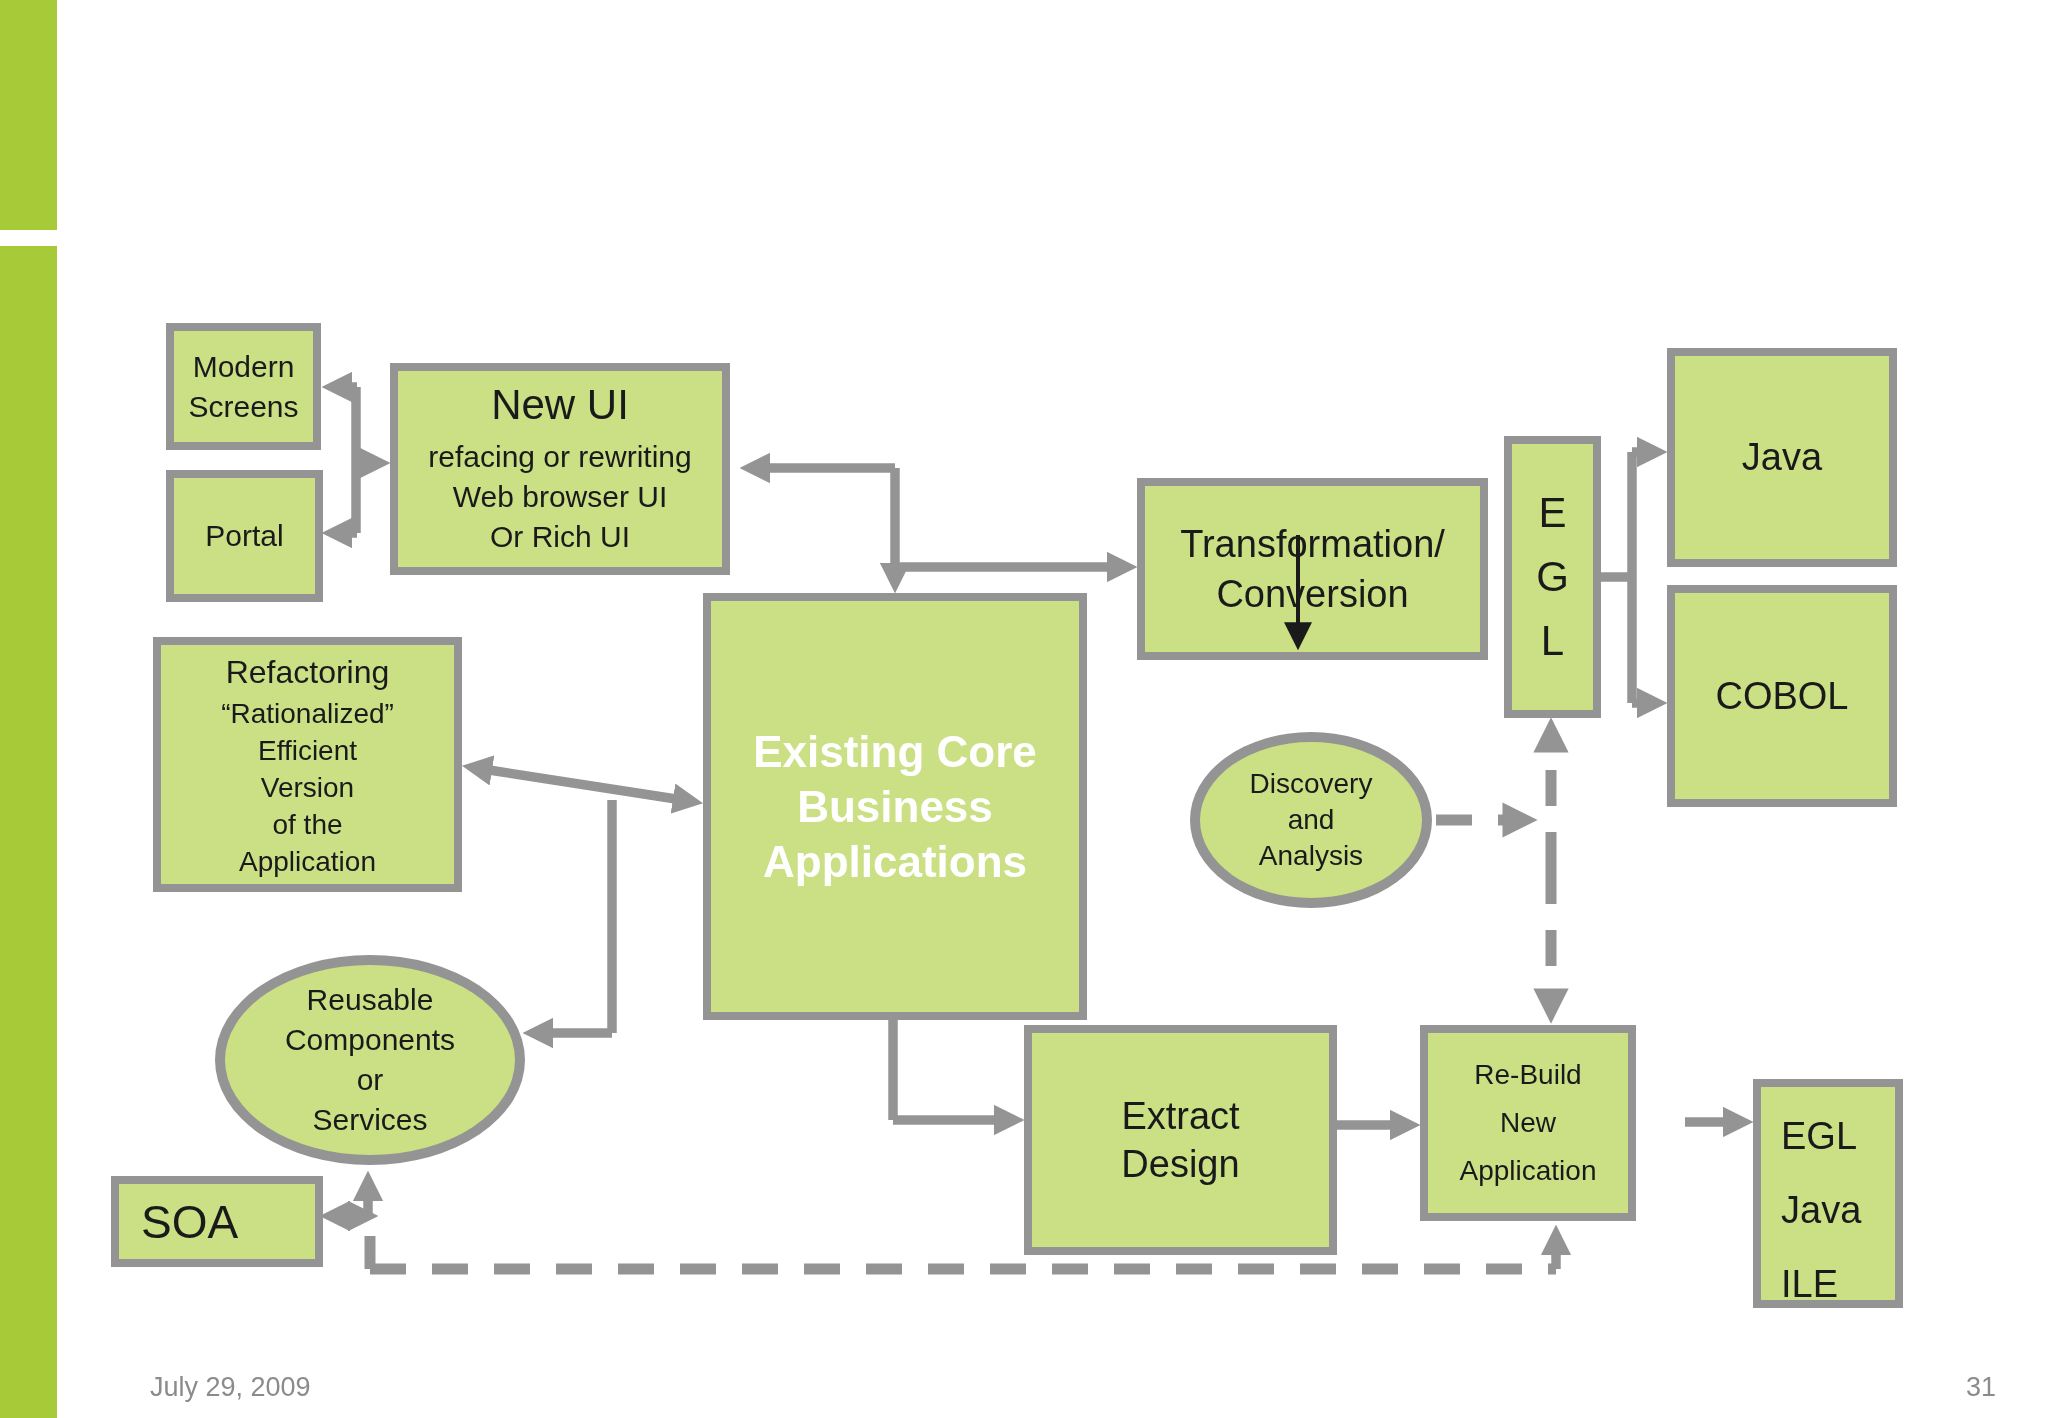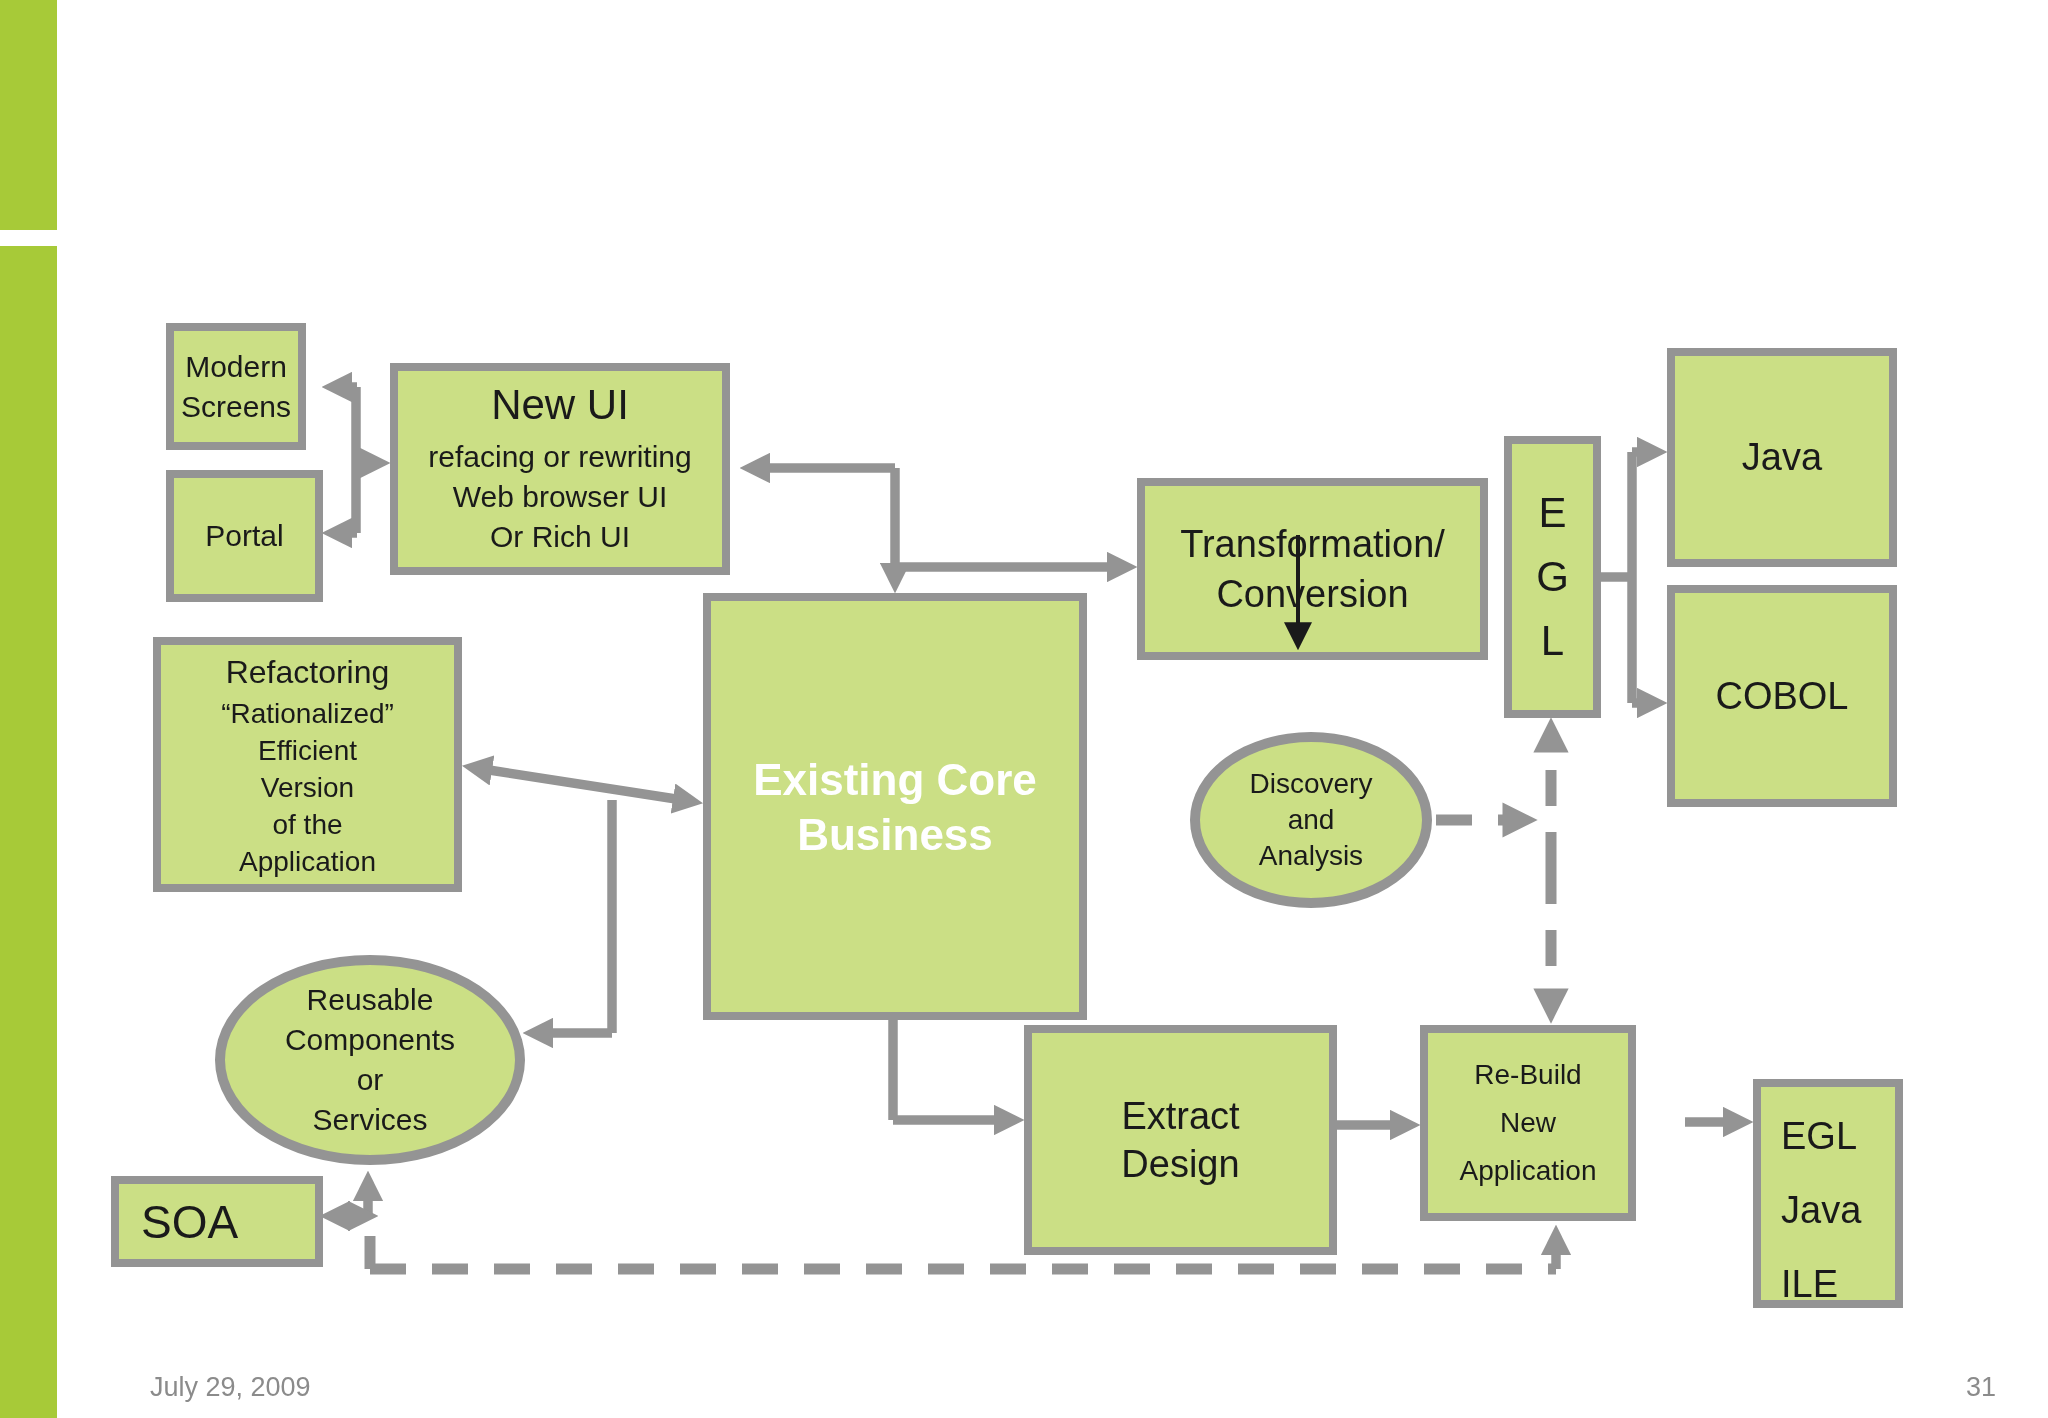--- a/index.html
+++ b/index.html
@@ -25,21 +25,21 @@
   svg.connectors,svg.overlay{position:absolute;left:0;top:0;}
   svg.connectors{z-index:1;}
   .box,.ellipse{
     position:absolute;z-index:2;background:var(--box-fill);
     border:8px solid var(--box-border);box-sizing:border-box;
     display:flex;flex-direction:column;align-items:center;justify-content:center;
     text-align:center;color:var(--ink);
   }
   .ellipse{border-radius:50%;border-width:10px;}
   svg.overlay{z-index:3;pointer-events:none;}
-  .box-modern{left:166px;top:323px;width:140px;height:127px;font-size:30px;line-height:40px;}
+  .box-modern{left:166px;top:323px;width:155px;height:127px;font-size:30px;line-height:40px;}
   .box-portal{left:166px;top:470px;width:157px;height:132px;font-size:30px;}
   .box-newui{left:390px;top:363px;width:340px;height:212px;}
   .box-newui .big{font-size:42px;margin-bottom:8px;}
   .box-newui .small{font-size:30px;line-height:40px;}
   .box-refactor{left:153px;top:637px;width:309px;height:255px;}
   .box-refactor .big{font-size:32px;line-height:46px;}
   .box-refactor .small{font-size:28px;line-height:37px;}
   .box-core{left:703px;top:593px;width:384px;height:427px;}
   .box-core .line{color:#ffffff;font-weight:bold;font-size:44px;line-height:55px;}
   .box-transform{left:1137px;top:478px;width:351px;height:182px;font-size:38px;line-height:50px;}
@@ -137,20 +137,21 @@
     <div class="small">“Rationalized”</div>
     <div class="small">Efficient</div>
     <div class="small">Version</div>
     <div class="small">of the</div>
     <div class="small">Application</div>
   </div>
 
   <div class="box box-core">
     <div class="line">Existing Core</div>
     <div class="line">Business</div>
+    <div class="line">Applications</div>
   </div>
 
   <div class="box box-transform">
     <div>Transformation/</div>
     <div>Conversion</div>
   </div>
 
   <div class="box box-egl">
     <div>E</div>
     <div>G</div>

